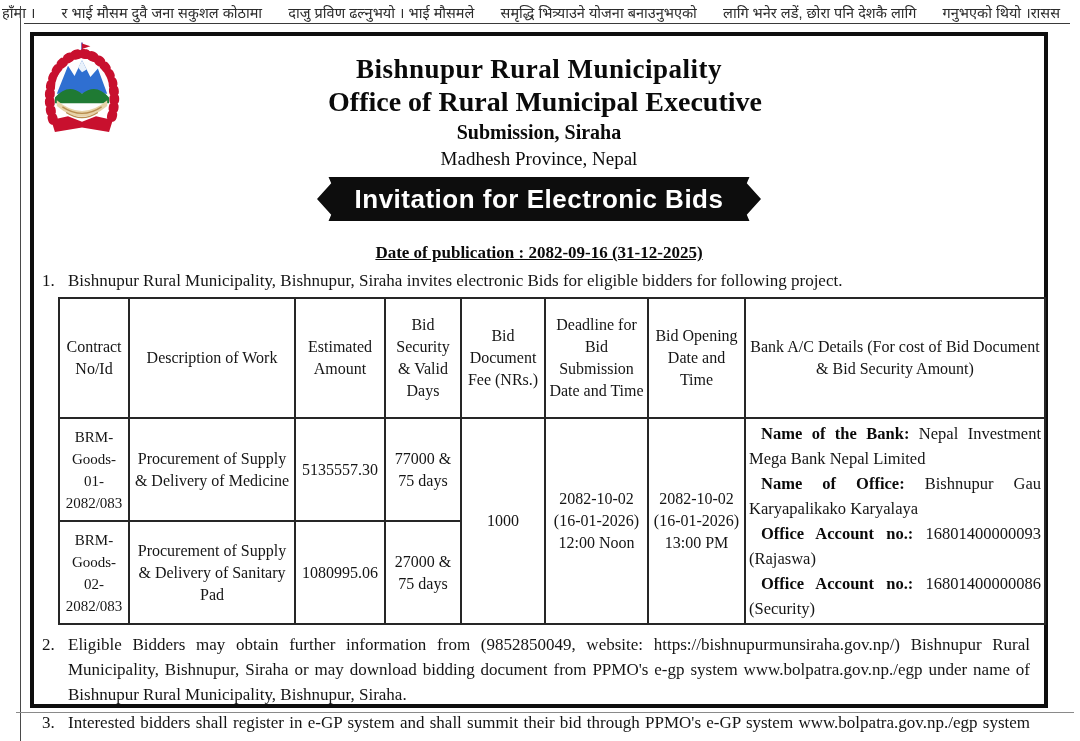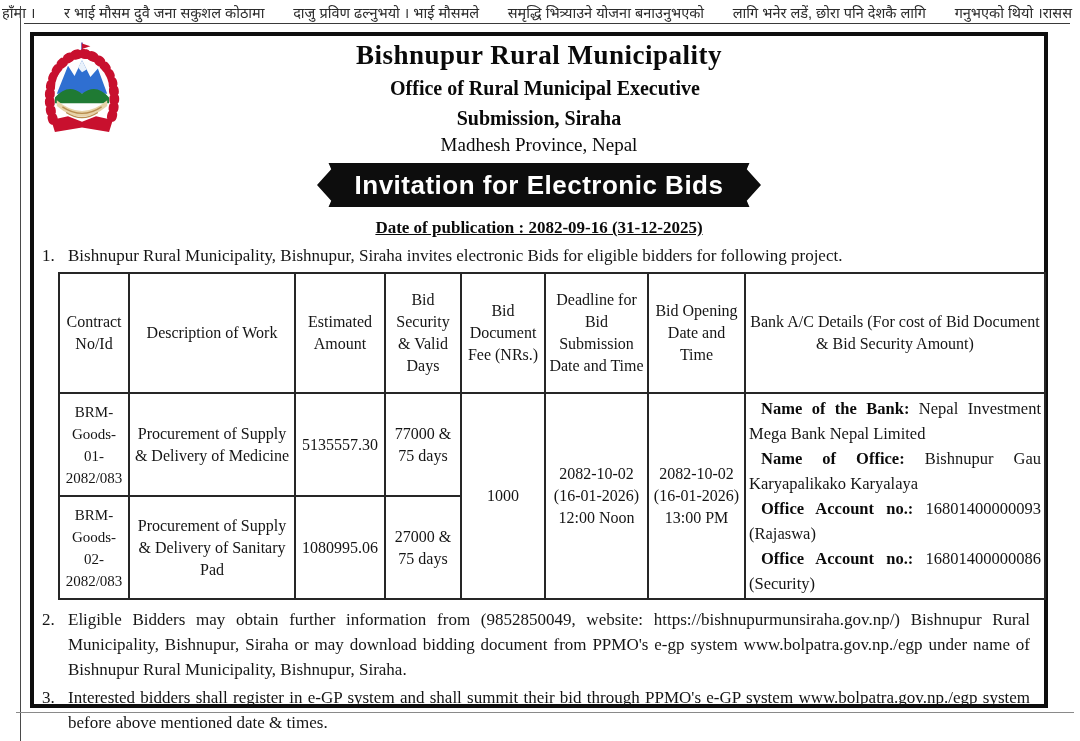--- a/index.html
+++ b/index.html
@@ -1,41 +1,41 @@
 <!DOCTYPE html>
 <html><head>
 <meta charset="utf-8">
 <style>
   html,body{margin:0;padding:0;background:#fff;}
   .page{position:relative;width:1080px;height:741px;background:#fff;overflow:hidden;
         font-family:"Liberation Serif", serif;color:#1f1f1f;}
   
   .top-strip{position:absolute;left:0;top:2px;width:1080px;display:flex;
-             justify-content:space-between;padding:0 8px 0 2px;box-sizing:border-box;
+             justify-content:space-between;padding:0 20px 0 2px;box-sizing:border-box;
              font-family:"Liberation Sans", sans-serif;font-size:14.5px;color:#2b2b2b;white-space:nowrap;}
   .strip-rule{position:absolute;left:24px;top:23px;width:1046px;height:0;border-top:1.5px solid #3a3a3a;}
   .col-rule{position:absolute;left:20px;top:6px;width:0;height:735px;border-left:1.5px solid #4a4a4a;}
   .bottom-rule{position:absolute;left:16px;top:712px;width:1058px;border-top:1.5px solid #8a8a8a;}
 
   
   .doc{position:absolute;left:30px;top:32px;width:1018px;height:676px;box-sizing:border-box;
        border:4px solid #0e0e0e;background:#fff;}
   .logo{position:absolute;left:6px;top:5px;width:84px;height:100px;}
 
-  .hdr{text-align:center;margin-top:2px;color:#0a0a0a;}
+  .hdr{text-align:center;margin-top:16px;color:#0a0a0a;}
   .hdr .org{font-size:27px;font-weight:bold;line-height:34px;letter-spacing:.5px;}
-  .hdr .office{font-size:20px;font-weight:bold;line-height:32px;padding-left:12px;}
+  .hdr .office{font-size:28px;font-weight:bold;line-height:32px;padding-left:12px;}
   .hdr .loc{font-size:20px;font-weight:bold;line-height:28px;}
   .hdr .prov{font-size:19px;font-weight:normal;line-height:26px;}
 
   .banner{margin:5px auto 0;width:444px;height:44px;background:#0d0d0d;color:#fff;
           font-family:"Liberation Sans", sans-serif;font-weight:bold;font-size:26px;
           display:flex;align-items:center;justify-content:center;letter-spacing:.5px;
           clip-path:polygon(0% 50%,3.2% 14%,2.6% 0%,97.4% 0%,96.8% 14%,100% 50%,96.8% 86%,97.4% 100%,2.6% 100%,3.2% 86%);}
-  .pubdate{margin-top:11px;text-align:center;font-size:17px;font-weight:bold;
+  .pubdate{margin-top:22px;text-align:center;font-size:17px;font-weight:bold;
            text-decoration:underline;color:#0a0a0a;}
   .note{font-size:17px;line-height:25px;text-align:justify;margin:5px 14px 0 8px;
         display:flex;color:#151515;}
   .note .num{flex:0 0 26px;}
   .note .ntext{flex:1;}
 
   table.bids{border-collapse:collapse;table-layout:fixed;margin:4px 0 0 24px;width:986px;
              font-size:16px;color:#151515;}
   table.bids td{border:2px solid #262626;text-align:center;vertical-align:middle;
                 padding:2px 3px;line-height:22px;overflow-wrap:break-word;}

